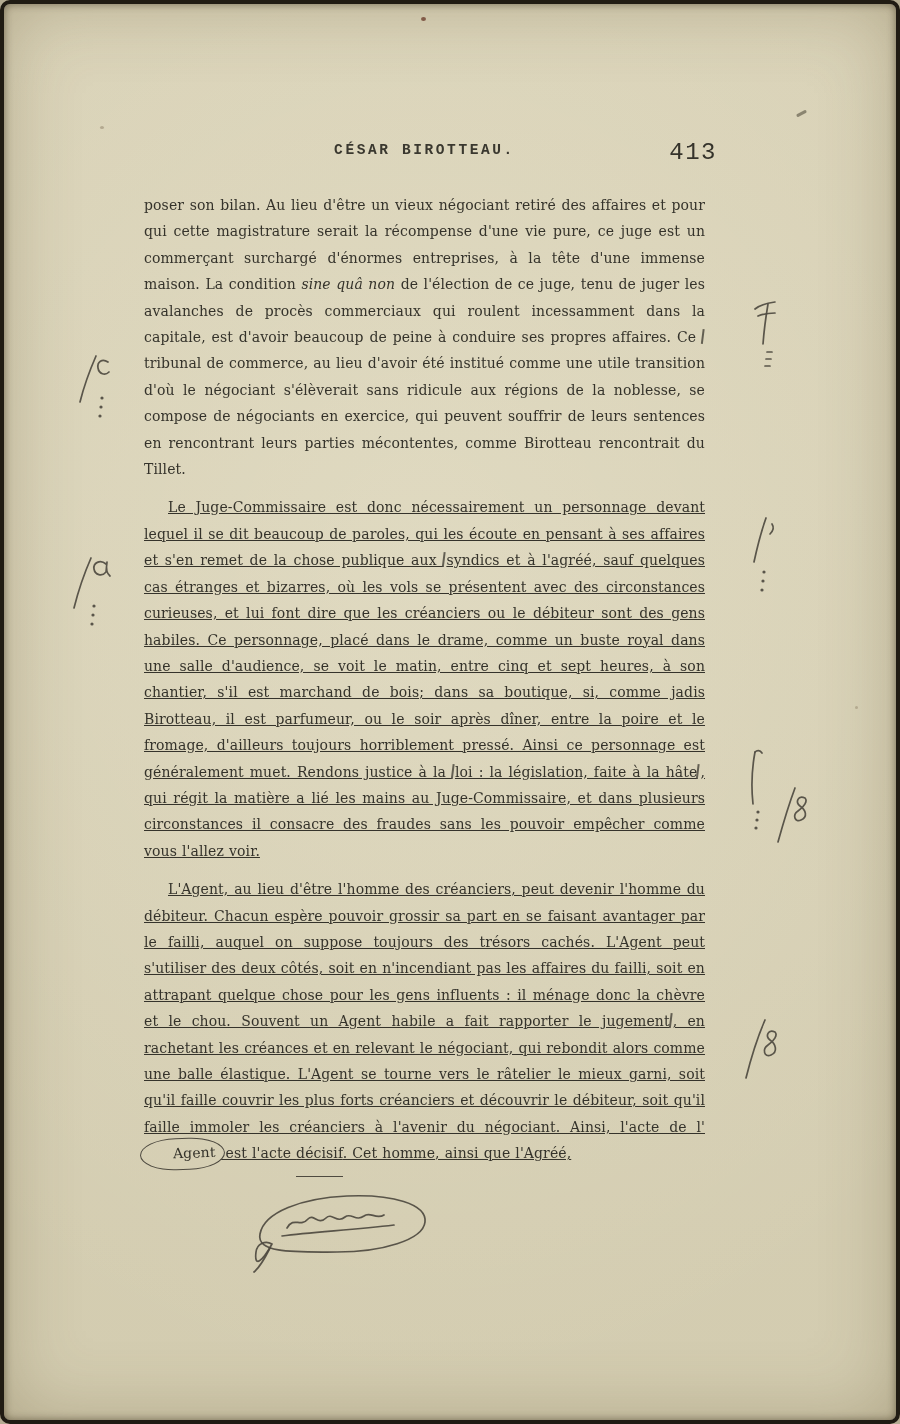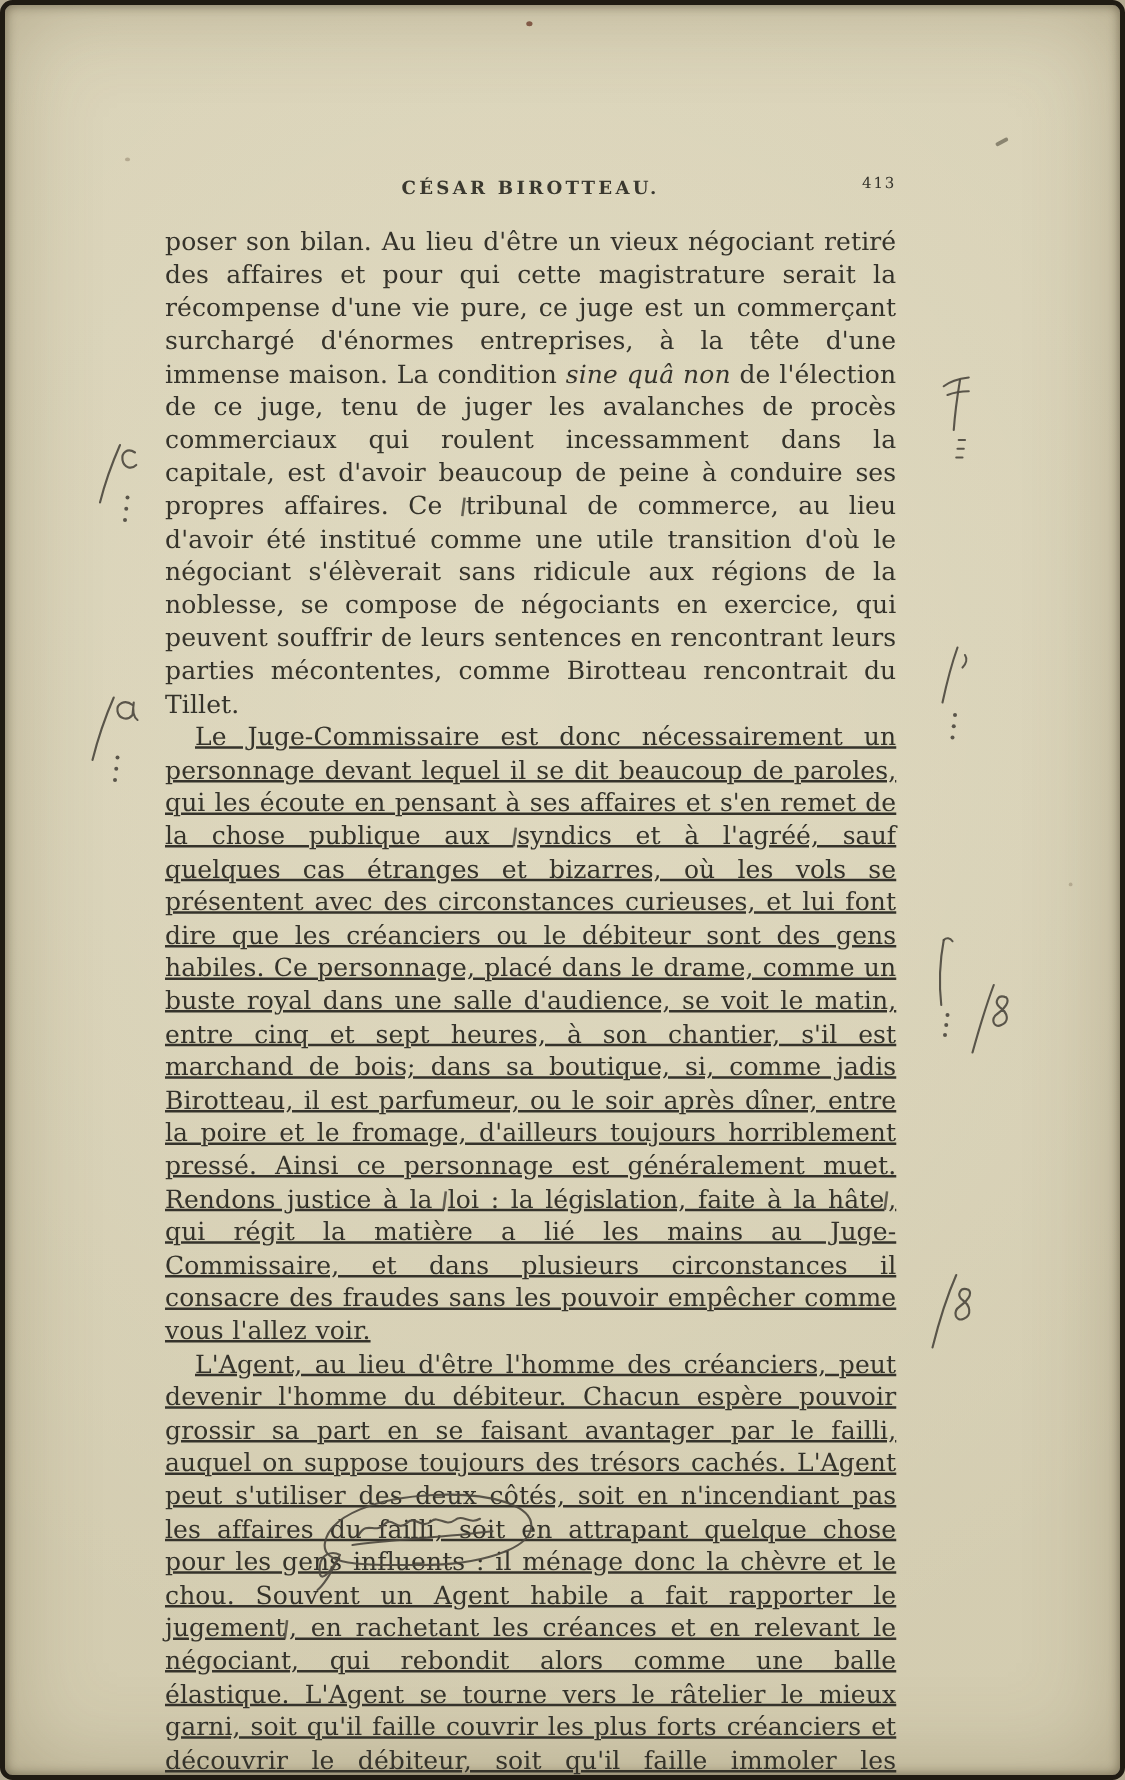--- a/index.html
+++ b/index.html
@@ -11,37 +11,37 @@
     background:
       radial-gradient(ellipse 130% 95% at 47% 40%, rgba(255,252,236,.22), rgba(0,0,0,0) 62%),
       linear-gradient(#d9d2b7, #d3ccb0);
     border: 4px solid #201b13;
     border-radius: 10px;
     box-shadow: inset 0 0 75px rgba(95,78,44,.30), inset 0 0 9px rgba(42,32,18,.55);
     font-family: "DejaVu Serif", "Liberation Serif", serif;
     color: #35332b;
   }
   .text-block { position: absolute; left: 128px; top: 138px; width: 585px; }
-  .header-row { position: relative; height: 38px; }
+  .header-row { position: relative; height: 38px; font-family: Liberation Mono, monospace; }
   .running-title {
     position: absolute; left: 0; right: 0; top: 0;
     text-align: center;
     font-size: 14.5px; font-weight: 600;
     letter-spacing: 2.6px;
     color: #3a382f;
   }
   .page-number {
     position: absolute; right: 0; top: -3px;
-    font-size: 12px; letter-spacing: 1.5px;
+    font-size: 24px; letter-spacing: 1.5px;
     color: #35332b;
   }
   .body-text { }
   .body-para {
-    margin: 0;
-    font-size: 20px;
+    margin: 12px;
+    font-size: 14px;
     line-height: 26.4px;
     text-align: justify;
     letter-spacing: .1px;
     word-spacing: .5px;
   }
   .body-para.indent { text-indent: 24px; text-decoration: underline; }
   .seg-normal { }
   .seg-italic { font-style: italic; }
   .seg-ink-bar {
     display: inline-block;

